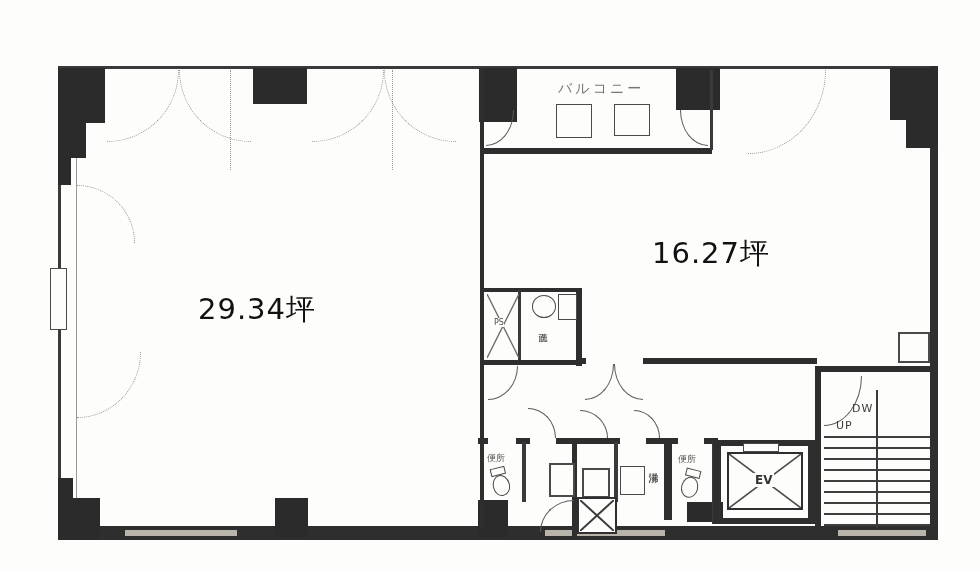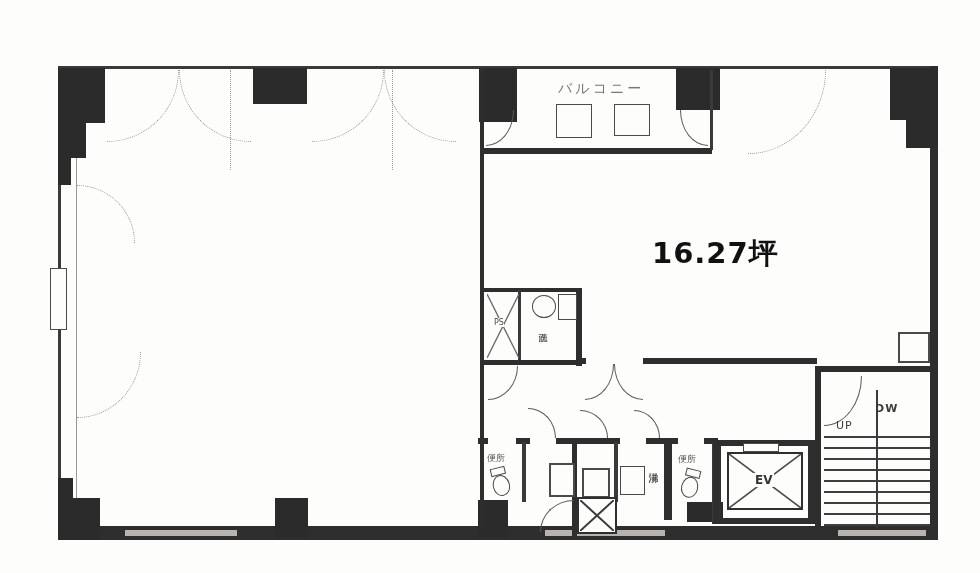--- a/index.html
+++ b/index.html
@@ -14,21 +14,21 @@
   .box{position:absolute;border:2px solid #2f2f2f;background:#fdfdfb;box-sizing:border-box;}
   .box-thin{position:absolute;border:1.4px solid #4a4a4a;background:#fdfdfb;box-sizing:border-box;}
   
   .arc{position:absolute;box-sizing:border-box;border:0 solid #5a5a5a;}
   .arc-br{border-right-width:1.4px;border-bottom-width:1.4px;border-bottom-right-radius:100% 100%;}
   .arc-bl{border-left-width:1.4px;border-bottom-width:1.4px;border-bottom-left-radius:100% 100%;}
   .arc-tr{border-top-width:1.4px;border-right-width:1.4px;border-top-right-radius:100% 100%;}
   .arc-tl{border-top-width:1.4px;border-left-width:1.4px;border-top-left-radius:100% 100%;}
   .dotted{border-style:dotted;border-color:#979790;}
   .dotline{position:absolute;border-left:1.4px dotted #979790;}
-  .room-label{position:absolute;font-weight:bold;font-size:29px;letter-spacing:1px;color:#111;}
+  .room-label{position:absolute;font-weight:normal;font-size:29px;letter-spacing:1px;color:#111;}
   .small-label{position:absolute;font-size:14px;color:#4c4c4c;white-space:nowrap;}
   .v-label{position:absolute;font-size:10px;color:#4c4c4c;writing-mode:vertical-rl;text-orientation:upright;letter-spacing:1px;}
   .stairs{
     position:absolute;background:
       repeating-linear-gradient(to bottom,#3f3f3f 0 2px,transparent 2px 11px);
   }
   .xsvg{position:absolute;}
   .toilet{position:absolute;}
   .toilet .bowl{position:absolute;left:3px;top:9px;width:17px;height:21px;border:1.6px solid #4a4a4a;border-radius:50% 50% 48% 48%;box-sizing:border-box;background:#fdfdfb;}
   .toilet .tank{position:absolute;left:4px;top:1px;width:15px;height:8px;border:1.6px solid #4a4a4a;box-sizing:border-box;background:#fdfdfb;}
@@ -153,22 +153,23 @@
   <svg class="xsvg" width="72" height="54" style="left:729px;top:454px;">
     <line x1="0" y1="0" x2="72" y2="54" stroke="#4a4a4a" stroke-width="1.6"></line>
     <line x1="72" y1="0" x2="0" y2="54" stroke="#4a4a4a" stroke-width="1.6"></line>
   </svg>
   <div class="ev-label" style="left:753px;top:473px;">EV</div>
 
   <div class="wall" style="left:815px;top:366px;width:123px;height:6px;"></div>
   <div class="wall" style="left:815px;top:366px;width:6px;height:174px;"></div>
   <div class="arc arc-br" style="left:824px;top:376px;width:38px;height:50px;"></div>
   <div class="dir-label" style="left:836px;top:419px;">UP</div>
-  <div class="dir-label" style="left:875px;top:402px;font-weight:bold;">DW</div>
+  <div class="dir-label" style="left:852px;top:402px;">DW</div>
   <div class="stairs" style="left:824px;top:436px;width:106px;height:92px;"></div>
   <div class="thin" style="left:876px;top:390px;width:2px;height:138px;"></div>
 
   <div class="box-thin" style="left:898px;top:332px;width:32px;height:31px;border-width:2px;"></div>
 
+  <div class="room-label" style="left:198px;top:290px;">29.34坪</div>
   <div class="room-label" style="left:652px;top:234px;">16.27坪</div>
   <div class="small-label" style="left:558px;top:80px;color:#777;letter-spacing:3px;">バルコニー</div>
 
 </div>
 
 </body></html>

